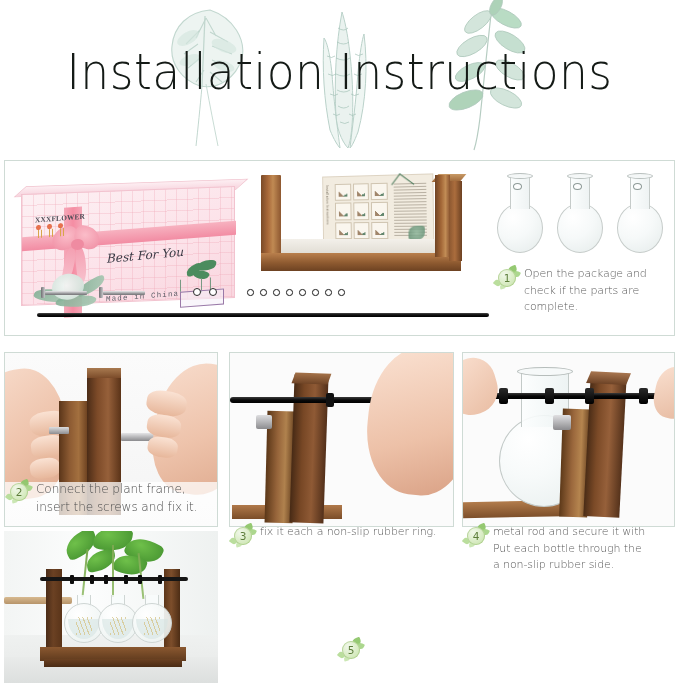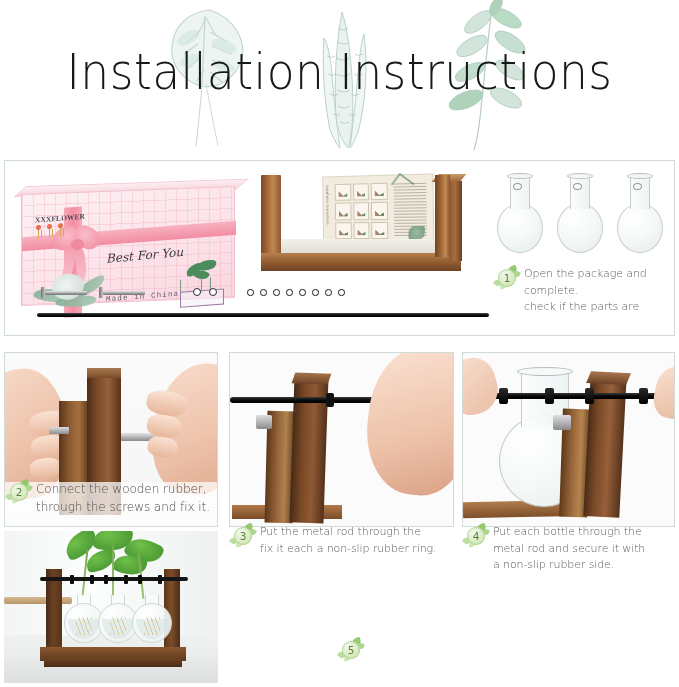--- a/index.html
+++ b/index.html
@@ -909,22 +909,22 @@
     <div class="leaf lf1"></div>
       <div class="leaf lf2"></div>
     <div class="leaf lf3"></div>
       <div class="leaf lf4"></div>
     <div class="disc">
         <span class="num">1</span>
       </div>
   </div>
   <div class="lines">
     <span>Open the package and</span>
+    <span>check if the parts are</span>
     <span>complete.</span>
-    <span>check if the parts are</span>
   </div>
 </div>
 
 <div class="panel" id="panel-2">
   <div class="p2-bg"></div>
   <div class="hand p2-hand-l">
     <div class="p2-finger" style="left:52px;top:46px;width:38px;height:24px;border-radius:40%;"></div>
     <div class="p2-finger" style="left:50px;top:70px;width:34px;height:22px;border-radius:40%;"></div>
     <div class="p2-finger" style="left:46px;top:92px;width:30px;height:20px;border-radius:40%;"></div>
   </div>
@@ -944,22 +944,22 @@
   <div class="badge">
     <div class="leaf lf1"></div>
       <div class="leaf lf2"></div>
     <div class="leaf lf3"></div>
       <div class="leaf lf4"></div>
     <div class="disc">
         <span class="num">2</span>
       </div>
   </div>
   <div class="lines">
-    <span>Connect the wooden rubber,</span>
-    <span>through the screws and fix it.</span>
+    <span>Connect the plant frame,</span>
+    <span>insert the screws and fix it.</span>
   </div>
 </div>
 
 <div class="panel" id="panel-3">
   <div class="p3-bg"></div>
   <div class="p3-wood-base"></div>
   <div class="p3-wood-mid"></div>
   <div class="p3-nut"></div>
   <div class="p3-wood-tall"></div>
   <div class="p3-rod"></div>
@@ -971,21 +971,20 @@
   <div class="badge">
     <div class="leaf lf1"></div>
       <div class="leaf lf2"></div>
     <div class="leaf lf3"></div>
       <div class="leaf lf4"></div>
     <div class="disc">
         <span class="num">3</span>
       </div>
   </div>
   <div class="lines">
-    <span>Put the metal rod through the</span>
     <span>fix it each a non-slip rubber ring.</span>
   </div>
 </div>
 
 <div class="panel" id="panel-4">
   <div class="p4-bg"></div>
   <div class="p4-wood-base"></div>
   <div class="p4-bottle">
     <div class="body"></div>
       <div class="neck"></div>
@@ -1007,22 +1006,22 @@
   <div class="badge">
     <div class="leaf lf1"></div>
       <div class="leaf lf2"></div>
     <div class="leaf lf3"></div>
       <div class="leaf lf4"></div>
     <div class="disc">
         <span class="num">4</span>
       </div>
   </div>
   <div class="lines">
+    <span>metal rod and secure it with</span>
     <span>Put each bottle through the</span>
-    <span>metal rod and secure it with</span>
     <span>a non-slip rubber side.</span>
   </div>
 </div>
 
 <div class="panel clip" id="panel-5">
   <div class="p5-bg"></div>
   <div class="p5-wall"></div>
   <div class="p5-table"></div>
   <div class="p5-shelf"></div>
 

